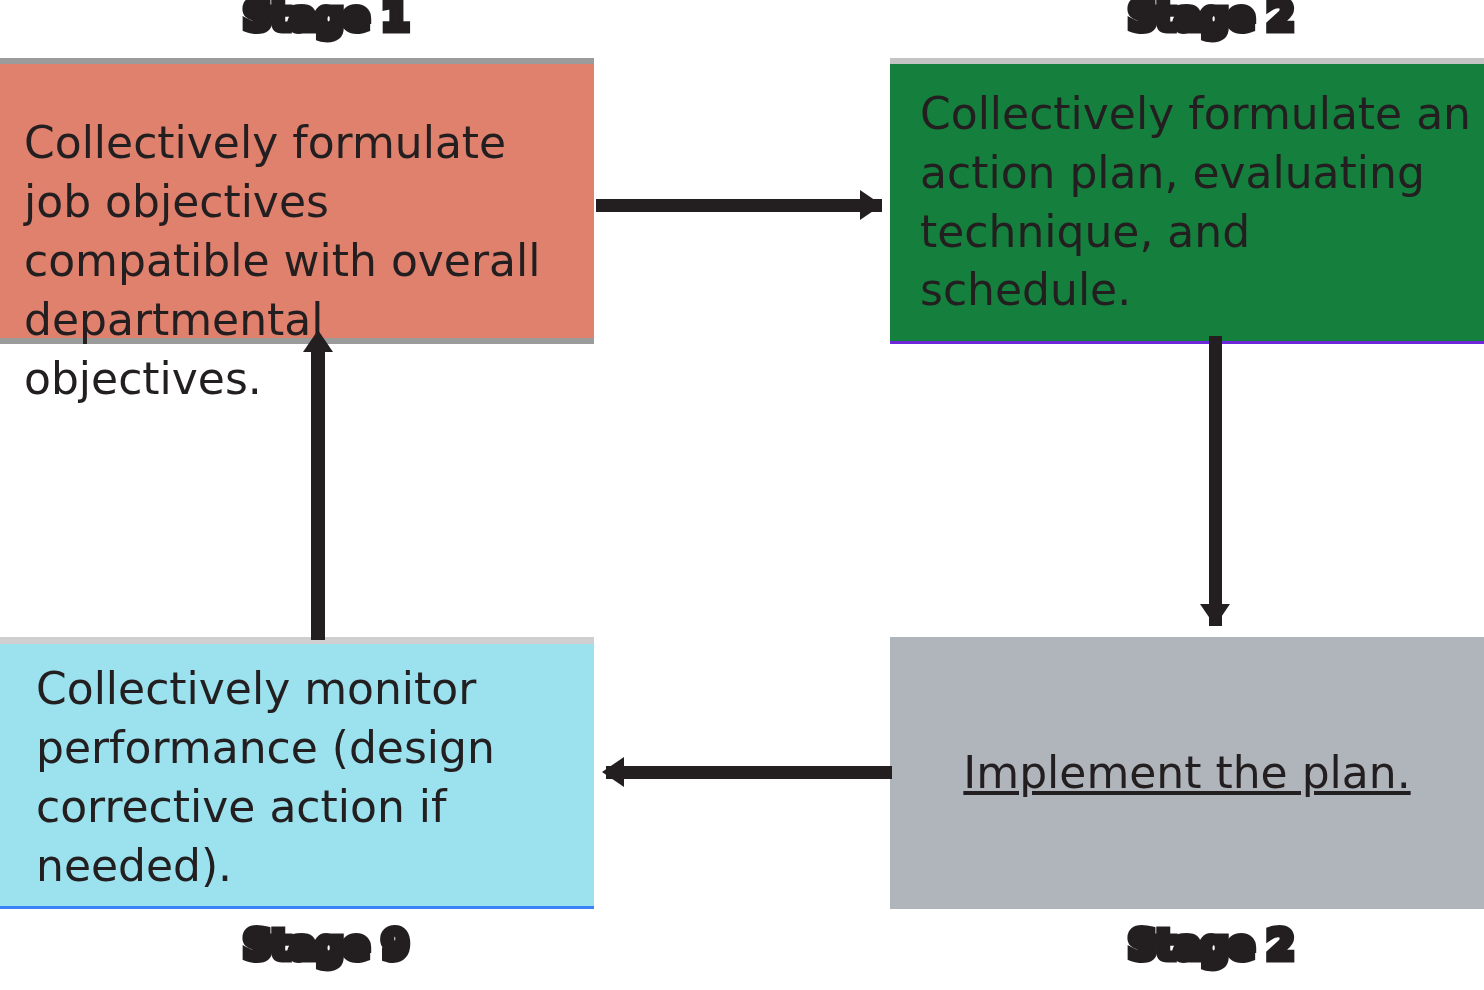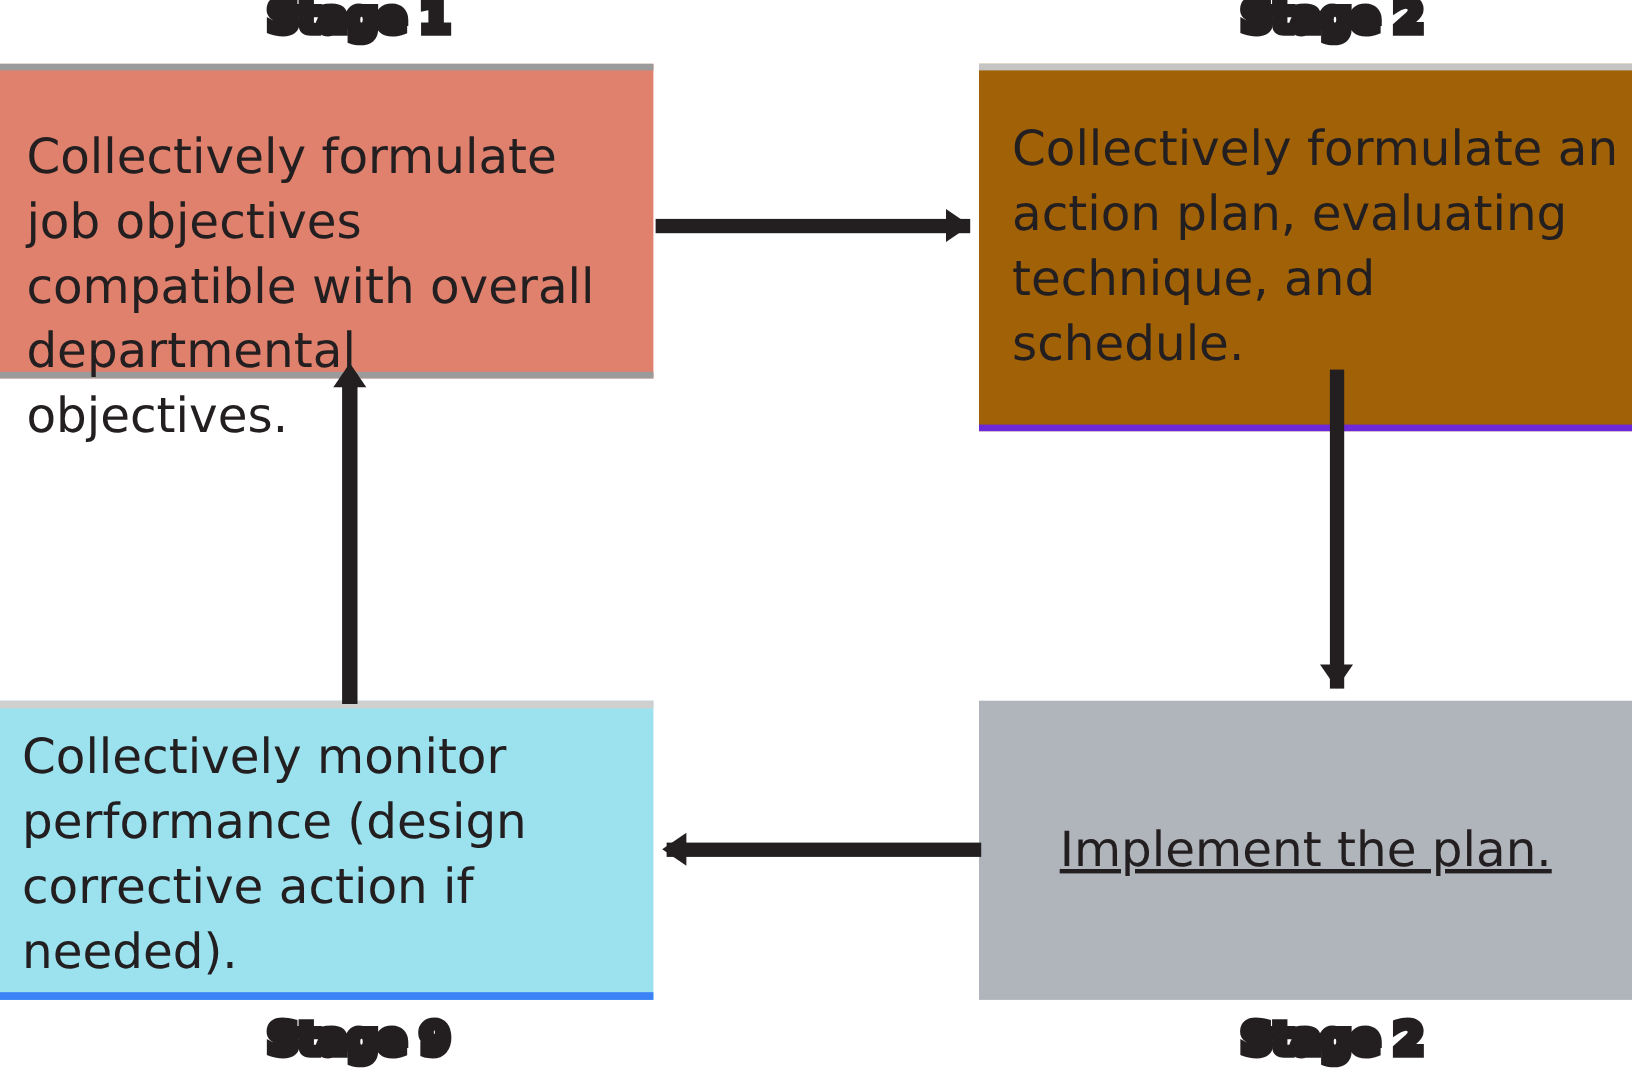--- a/index.html
+++ b/index.html
@@ -60,37 +60,37 @@
     border-bottom: 6px solid #9b9b9b;
     padding: 0 24px 0 24px;
     align-items: flex-start;
   }
   #box-stage1 .box-text { padding-top: 14px; margin-top: 36px; }
 
   #box-stage2 {
     left: 890px;
     top: 58px;
     width: 594px;
-    height: 334px;
-    background: #a16207;
+    height: 286px;
+    background: #15803d;
     border-top: 6px solid #c4c4c4;
-    border-bottom: 6px solid #6d28d9;
+    border-bottom: 3px solid #6d28d9;
     padding: 0 10px 0 30px;
     align-items: center;
   }
 
   #box-stage4 {
     left: 0px;
     top: 637px;
     width: 594px;
     height: 272px;
     background: #9be2ee;
     border-top: 7px solid #cfcfcf;
-    border-bottom: 7px solid #3b82f6;
-    padding: 0 20px;
+    border-bottom: 3px solid #3b82f6;
+    padding: 0 36px;
     align-items: flex-start;
   }
   #box-stage4 .box-text { padding-top: 16px; }
 
   #box-stage3 {
     left: 890px;
     top: 637px;
     width: 594px;
     height: 272px;
     background: #b0b5bc;

